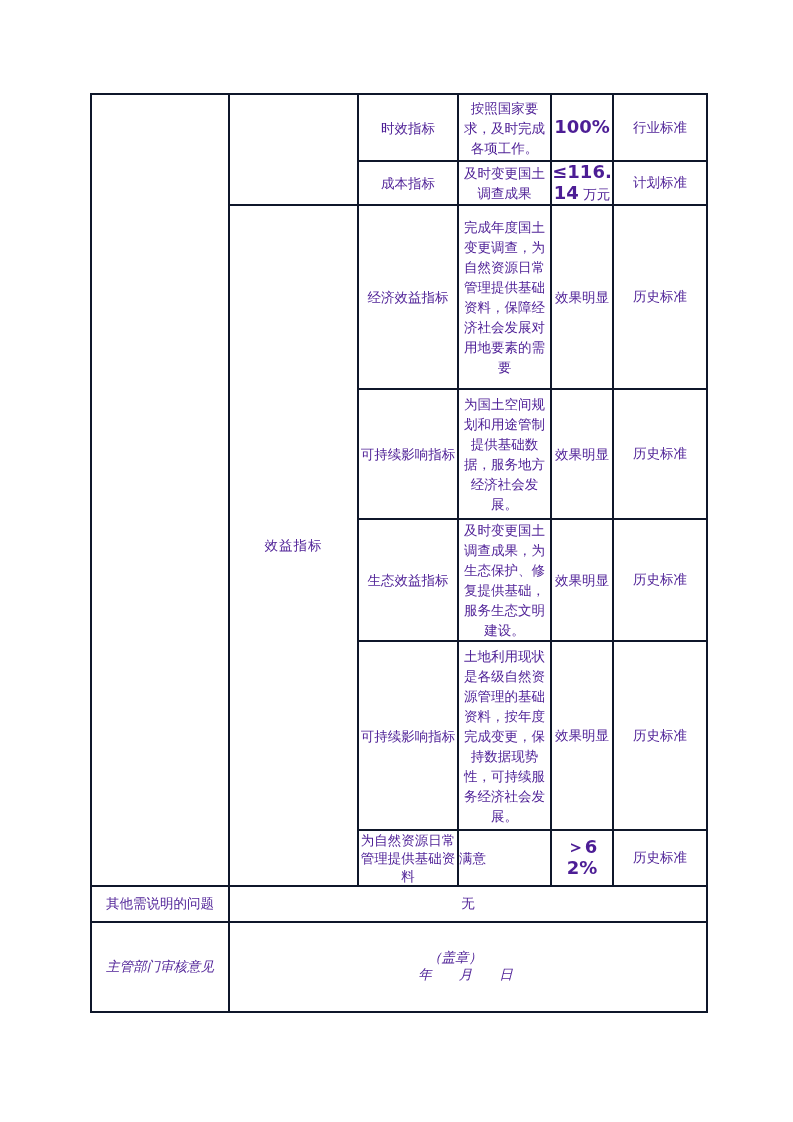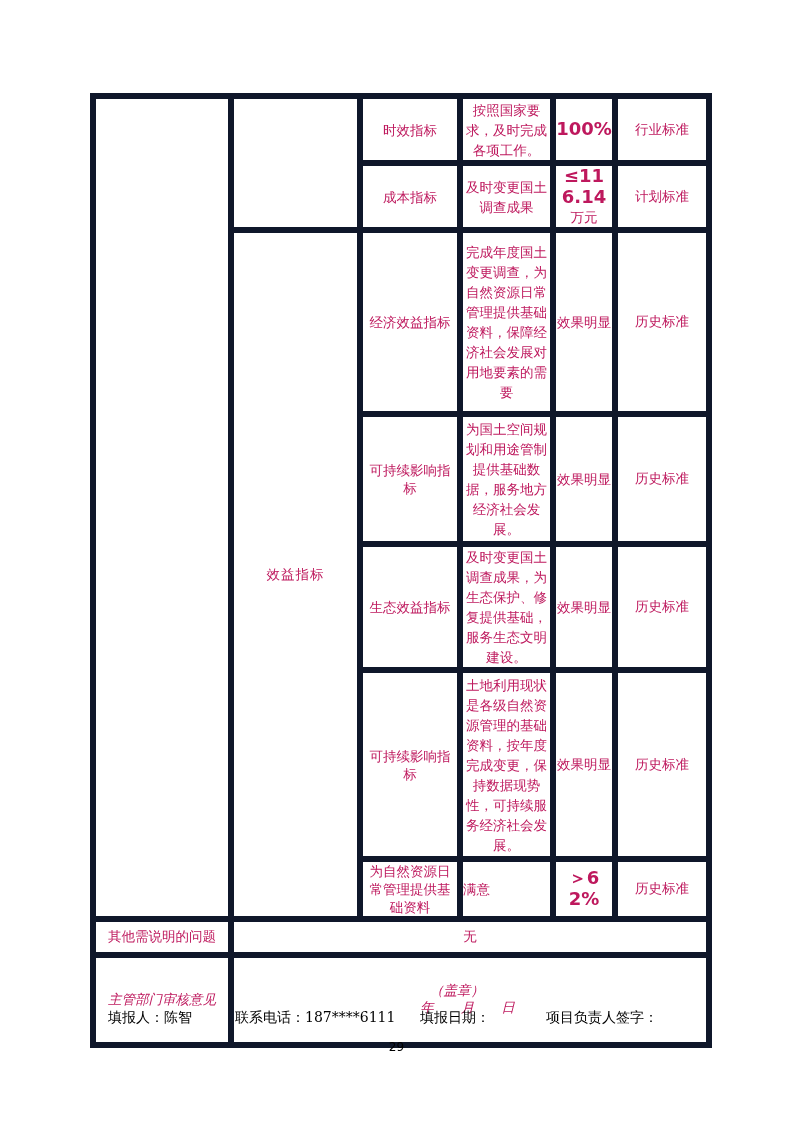--- a/index.html
+++ b/index.html
@@ -6,22 +6,22 @@
   .page{
     position:relative;width:793px;height:1122px;background:#ffffff;
     font-family:"DejaVu Serif","Liberation Serif",serif;color:#000;overflow:hidden;
   }
   table.perf{
     position:absolute;left:90px;top:93px;width:616px;
     border-collapse:collapse;table-layout:fixed;
     border:1px solid #5a5a5a;border-bottom:2px solid #4c4c4c;
   }
   table.perf td{
-    border:6px solid #0f172a;padding:0;vertical-align:middle;
-    text-align:center;font-size:13.5px;color:#be185d;word-break:break-all;
+    border:2px solid #0f172a;padding:0;vertical-align:middle;
+    text-align:center;font-size:13.5px;color:#4c1d95;word-break:break-all;
   }
   tr.r1{height:67px;} tr.r2{height:42px;} tr.r3{height:184px;}
   tr.r4{height:130px;} tr.r5{height:122px;} tr.r6{height:189px;}
   tr.r7{height:55px;} tr.r8{height:36px;} tr.r9{height:90px;font-style:italic;}
   td.c-name{padding:2px 8px;line-height:18px;}
   td.c-desc{text-align:left;padding:2px 7px;line-height:20px;font-size:13px;}
   td.c-desc.center{text-align:left;}
   td.c-val{padding:0 4px;line-height:19px;font-size:14px;}
   .vnum{font-family:"DejaVu Sans","Liberation Sans",sans-serif;font-weight:600;font-size:18px;}
   .vtext{font-family:inherit;}
@@ -108,22 +108,15 @@
       <tr class="r9">
         <td class="c-label">主管部门审核意见</td>
         <td colspan="5" class="review-cell">
           <div class="stamp-line">（盖章）</div>
           <div class="date-line">年　　月　　日</div>
         </td>
       </tr>
     </tbody>
   </table>
 
-  <div class="footer-line">
-    <span class="f-filler">填报人：陈智</span>
-    <span class="f-phone">联系电话：187****6111</span>
-    <span class="f-date">填报日期：</span>
-    <span class="f-sign">项目负责人签字：</span>
-  </div>
 
-  <div class="page-number">29</div>
 
 </div>
 
 </body></html>

